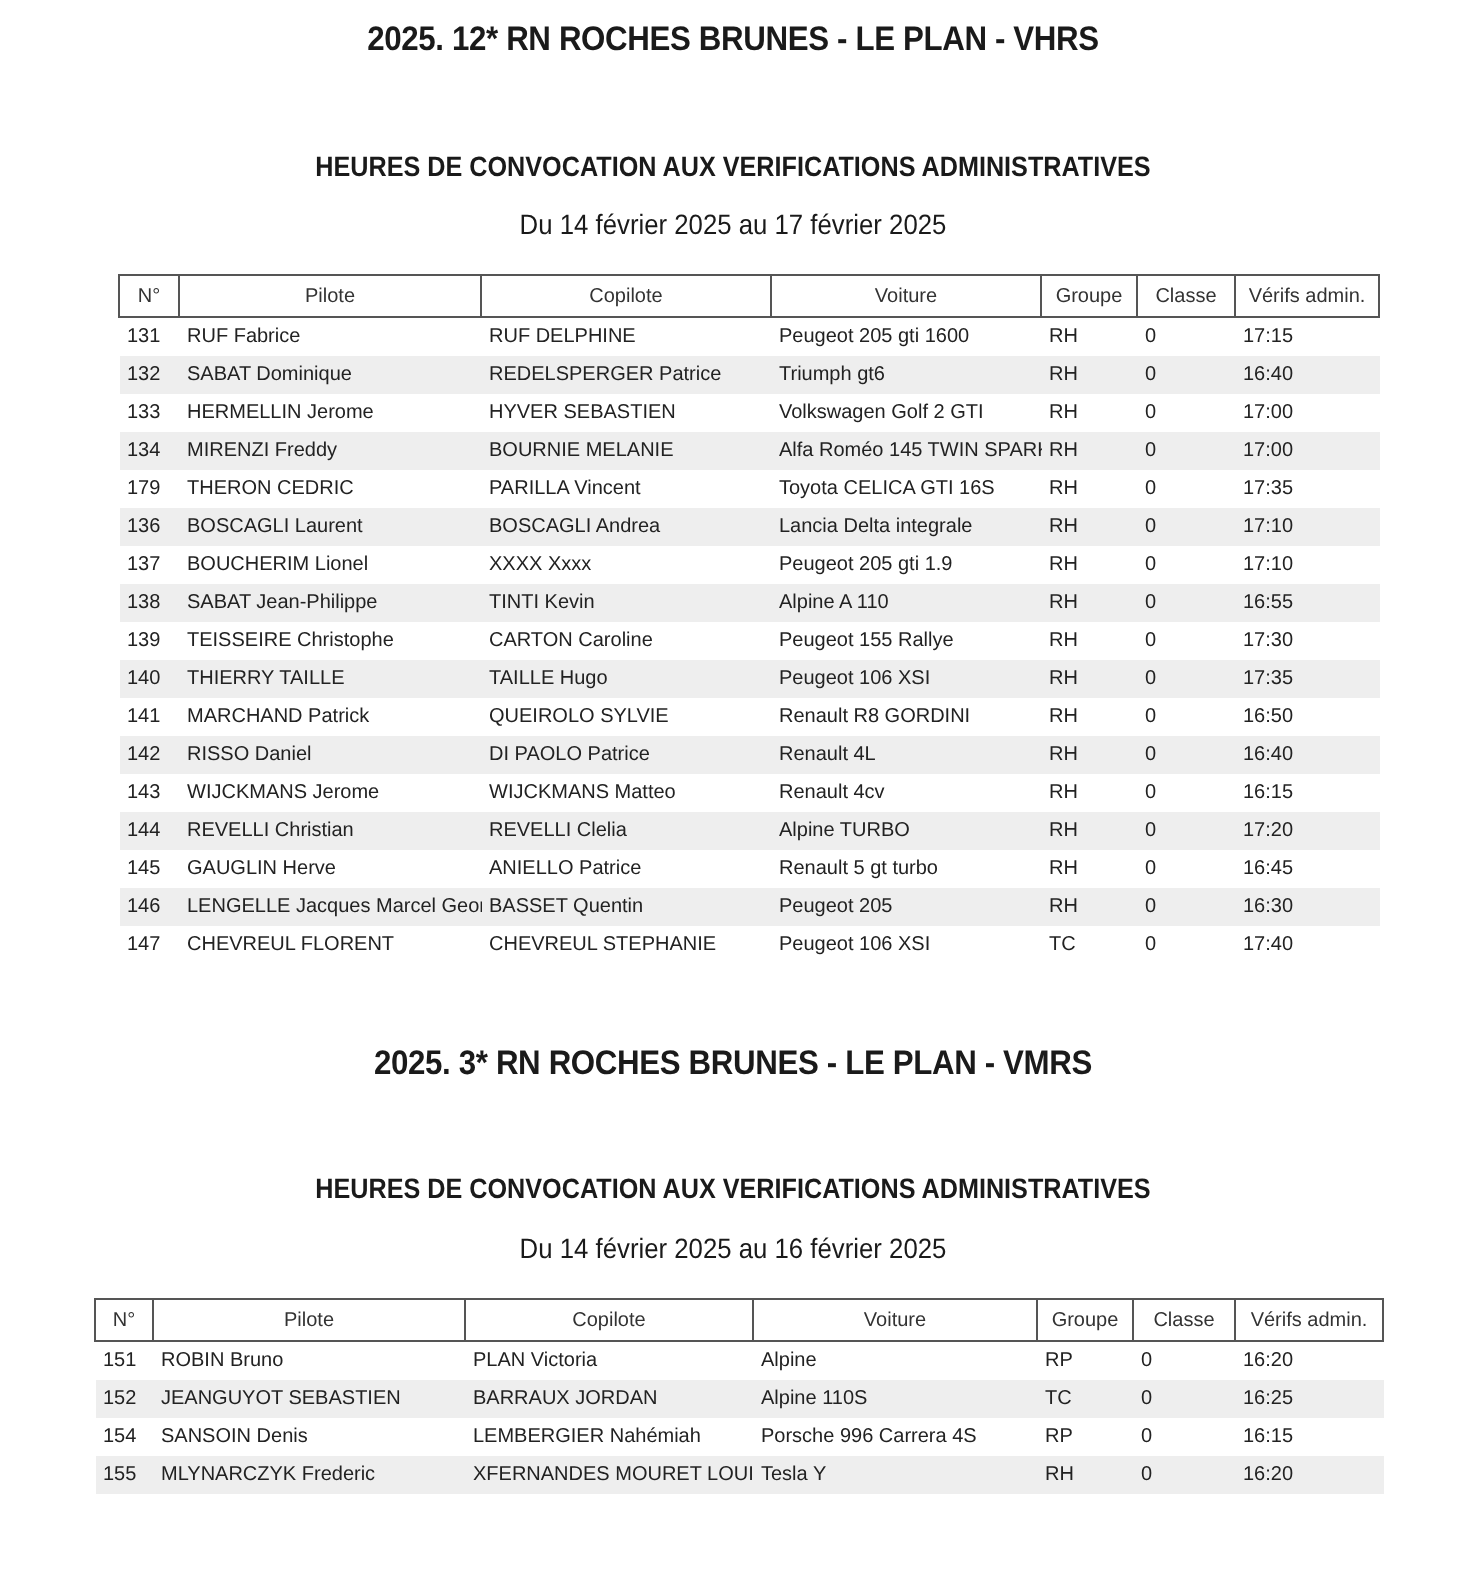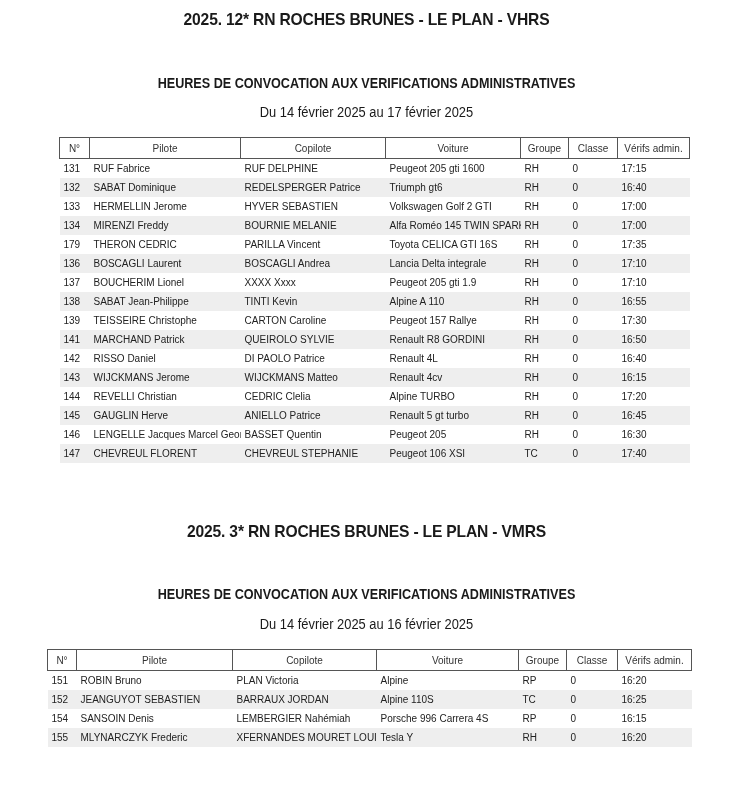--- a/index.html
+++ b/index.html
@@ -116,24 +116,33 @@
           <td>TINTI Kevin</td>
           <td>Alpine A 110</td>
           <td>RH</td>
           <td>0</td>
           <td>16:55</td>
         </tr>
         <tr>
           <td>139</td>
           <td>TEISSEIRE Christophe</td>
           <td>CARTON Caroline</td>
-          <td>Peugeot 157 Rallye</td>
+          <td>Peugeot 155 Rallye</td>
           <td>RH</td>
           <td>0</td>
           <td>17:30</td>
+        </tr>
+        <tr>
+          <td>140</td>
+          <td>THIERRY TAILLE</td>
+          <td>TAILLE Hugo</td>
+          <td>Peugeot 106 XSI</td>
+          <td>RH</td>
+          <td>0</td>
+          <td>17:35</td>
         </tr>
         <tr>
           <td>141</td>
           <td>MARCHAND Patrick</td>
           <td>QUEIROLO SYLVIE</td>
           <td>Renault R8 GORDINI</td>
           <td>RH</td>
           <td>0</td>
           <td>16:50</td>
         </tr>
@@ -151,21 +160,21 @@
           <td>WIJCKMANS Jerome</td>
           <td>WIJCKMANS Matteo</td>
           <td>Renault 4cv</td>
           <td>RH</td>
           <td>0</td>
           <td>16:15</td>
         </tr>
         <tr>
           <td>144</td>
           <td>REVELLI Christian</td>
-          <td>CEDRIC Clelia</td>
+          <td>REVELLI Clelia</td>
           <td>Alpine TURBO</td>
           <td>RH</td>
           <td>0</td>
           <td>17:20</td>
         </tr>
         <tr>
           <td>145</td>
           <td>GAUGLIN Herve</td>
           <td>ANIELLO Patrice</td>
           <td>Renault 5 gt turbo</td>

